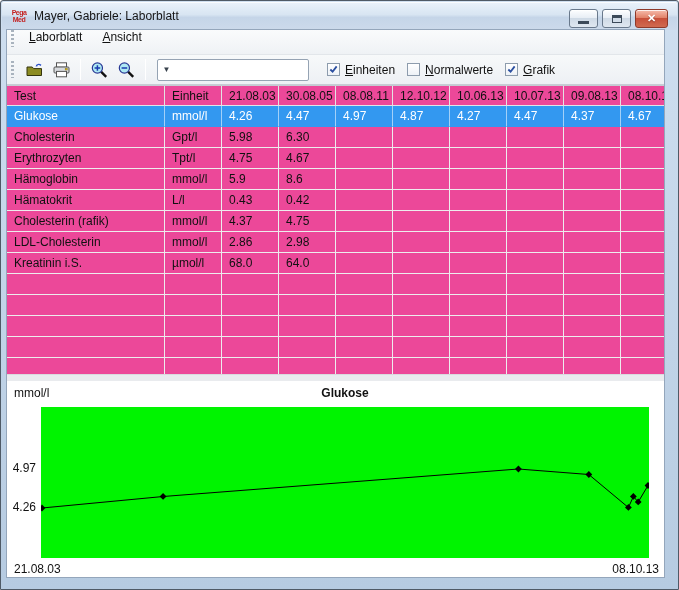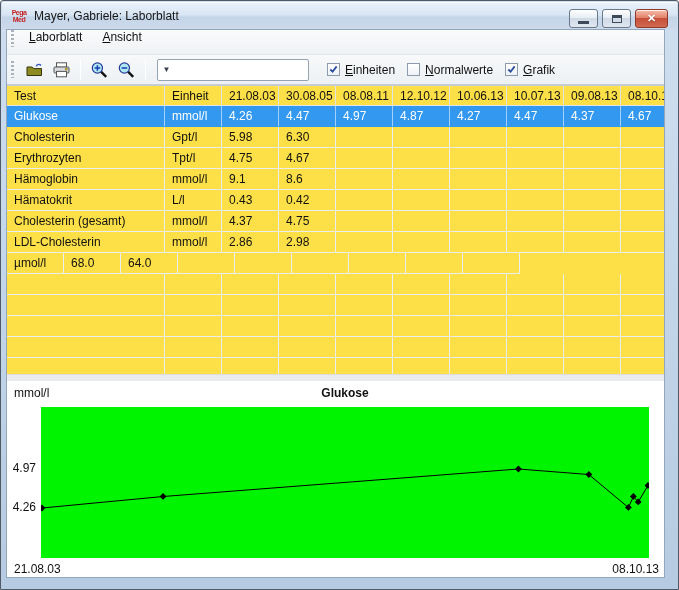--- a/index.html
+++ b/index.html
@@ -66,21 +66,21 @@
     border:1px solid #95a3b3; border-radius:2px;
     display:flex; align-items:center;
   }
   .combo-text{ flex:1; padding-left:6px; white-space:nowrap; overflow:hidden; }
   .combo-arrow{ width:17px; text-align:center; font-size:8px; color:#38414c; }
   .cb{ display:flex; align-items:center; margin-left:12px; }
   .cb-box{ width:13px; height:13px; border:1px solid #8d9cad; margin-right:5px;
     background:linear-gradient(#fff,#eef2f7); display:flex; align-items:center; justify-content:center; }
 
   
-  .tablewrap{ flex:0 0 289px; overflow:hidden; border-top:1px solid #c5cbd2; background:#fde047; }
+  .tablewrap{ flex:0 0 289px; overflow:hidden; border-top:1px solid #c5cbd2; background:#ec4899; }
   .trow{ display:flex; height:21px; }
   .trow.head{ height:20px; }
   .tcell{
     flex:0 0 auto; padding:3px 0 0 7px; white-space:nowrap; overflow:hidden;
     border-right:1px solid #ededed; border-bottom:1px solid #ededed;
   }
   .trow.head .tcell{ border-right-color:#e3e3e3; border-bottom-color:#e0e3e7; }
   .c0{ width:158px; } .c1{ width:57px; } .cv{ width:57px; }
   .trow.sel{ background:#3398f0; color:#fff; }
   .trow.sel .tcell{ border-right-color:rgba(255,255,255,.55); border-bottom-color:#3398f0; }
@@ -244,21 +244,21 @@
             <span class="tcell cv"></span>
             <span class="tcell cv"></span>
             <span class="tcell cv"></span>
             <span class="tcell cv"></span>
             <span class="tcell cv"></span>
             <span class="tcell cv"></span>
           </div>
           <div class="trow">
             <span class="tcell c0">Hämoglobin</span>
             <span class="tcell c1">mmol/l</span>
-            <span class="tcell cv">9.1</span>
+            <span class="tcell cv">5.9</span>
             <span class="tcell cv">8.6</span>
             <span class="tcell cv"></span>
             <span class="tcell cv"></span>
             <span class="tcell cv"></span>
             <span class="tcell cv"></span>
             <span class="tcell cv"></span>
             <span class="tcell cv"></span>
           </div>
           <div class="trow">
             <span class="tcell c0">Hämatokrit</span>
@@ -266,21 +266,21 @@
             <span class="tcell cv">0.43</span>
             <span class="tcell cv">0.42</span>
             <span class="tcell cv"></span>
             <span class="tcell cv"></span>
             <span class="tcell cv"></span>
             <span class="tcell cv"></span>
             <span class="tcell cv"></span>
             <span class="tcell cv"></span>
           </div>
           <div class="trow">
-            <span class="tcell c0">Cholesterin (gesamt)</span>
+            <span class="tcell c0">Cholesterin (rafik)</span>
             <span class="tcell c1">mmol/l</span>
             <span class="tcell cv">4.37</span>
             <span class="tcell cv">4.75</span>
             <span class="tcell cv"></span>
             <span class="tcell cv"></span>
             <span class="tcell cv"></span>
             <span class="tcell cv"></span>
             <span class="tcell cv"></span>
             <span class="tcell cv"></span>
           </div>
@@ -290,20 +290,21 @@
             <span class="tcell cv">2.86</span>
             <span class="tcell cv">2.98</span>
             <span class="tcell cv"></span>
             <span class="tcell cv"></span>
             <span class="tcell cv"></span>
             <span class="tcell cv"></span>
             <span class="tcell cv"></span>
             <span class="tcell cv"></span>
           </div>
           <div class="trow">
+            <span class="tcell c0">Kreatinin i.S.</span>
             <span class="tcell c1">µmol/l</span>
             <span class="tcell cv">68.0</span>
             <span class="tcell cv">64.0</span>
             <span class="tcell cv"></span>
             <span class="tcell cv"></span>
             <span class="tcell cv"></span>
             <span class="tcell cv"></span>
             <span class="tcell cv"></span>
             <span class="tcell cv"></span>
           </div>

